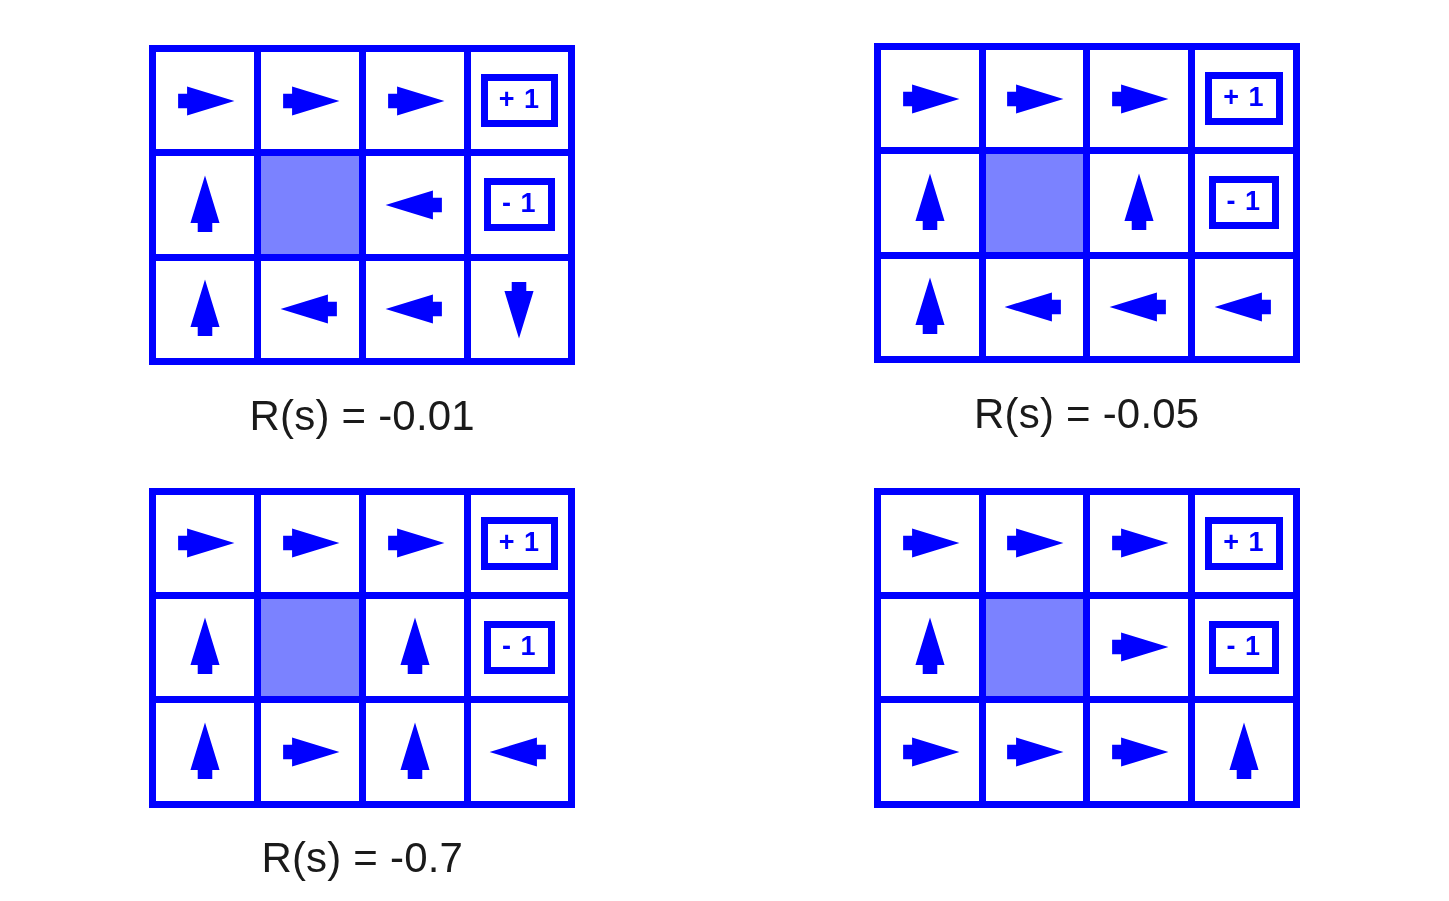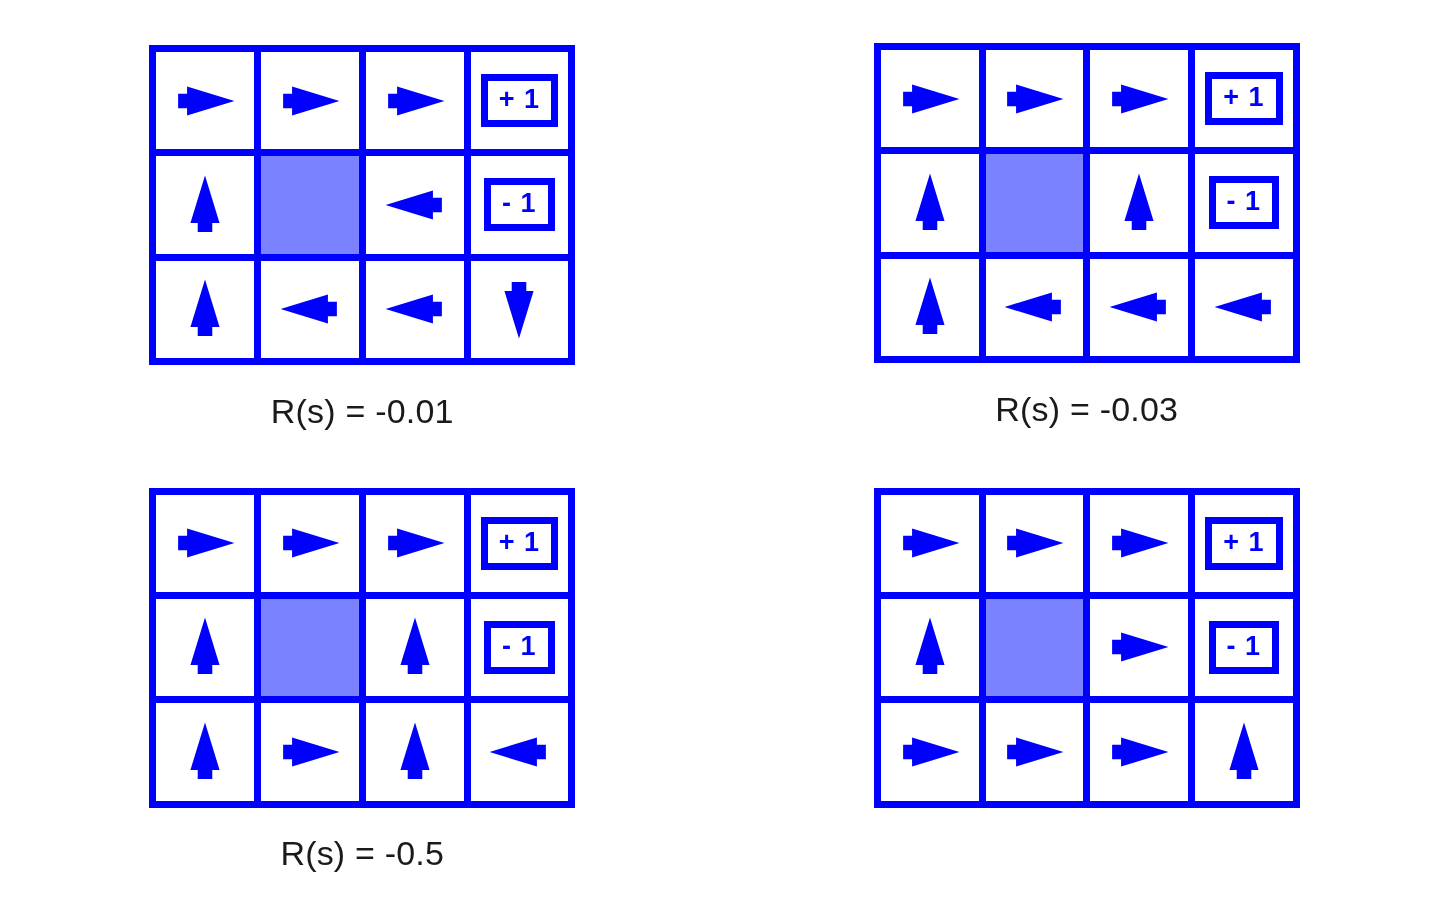--- a/index.html
+++ b/index.html
@@ -88,21 +88,21 @@
     display: inline-flex;
     align-items: center;
     justify-content: center;
     white-space: nowrap;
   }
 
   
   .caption {
     margin-top: 27px;
     font-family: "Liberation Sans", sans-serif;
-    font-size: 34px;
+    font-size: 42px;
     color: #1a1a1a;
     letter-spacing: 0.2px;
     white-space: nowrap;
   }
   .panel.p2 .caption, .panel.p3 .caption { margin-top: 26px; }
 </style>
 </head>
 <body>
 
 <div id="stage">
@@ -247,21 +247,21 @@
           </span>
         </div>
         <div class="cell">
           <span class="arrow left">
             <svg viewBox="0 0 100 100" preserveAspectRatio="none">
               <path d="M 92,36 L 78,36 L 78,22 L 4,50 L 78,78 L 78,64 L 92,64 Z"></path>
             </svg>
           </span>
         </div>
       </div>
-      <div class="caption">R(s) = -0.03</div>
+      <div class="caption">R(s) = -0.05</div>
     </div>
     <div class="panel p2">
       <div class="grid">
         <div class="cell">
           <span class="arrow right">
             <svg viewBox="0 0 100 100" preserveAspectRatio="none">
               <path d="M 8,36 L 22,36 L 22,22 L 96,50 L 22,78 L 22,64 L 8,64 Z"></path>
             </svg>
           </span>
         </div>
@@ -322,21 +322,21 @@
           </span>
         </div>
         <div class="cell">
           <span class="arrow left">
             <svg viewBox="0 0 100 100" preserveAspectRatio="none">
               <path d="M 92,36 L 78,36 L 78,22 L 4,50 L 78,78 L 78,64 L 92,64 Z"></path>
             </svg>
           </span>
         </div>
       </div>
-      <div class="caption">R(s) = -0.5</div>
+      <div class="caption">R(s) = -0.7</div>
     </div>
     <div class="panel p3">
       <div class="grid">
         <div class="cell">
           <span class="arrow right">
             <svg viewBox="0 0 100 100" preserveAspectRatio="none">
               <path d="M 8,36 L 22,36 L 22,22 L 96,50 L 22,78 L 22,64 L 8,64 Z"></path>
             </svg>
           </span>
         </div>

